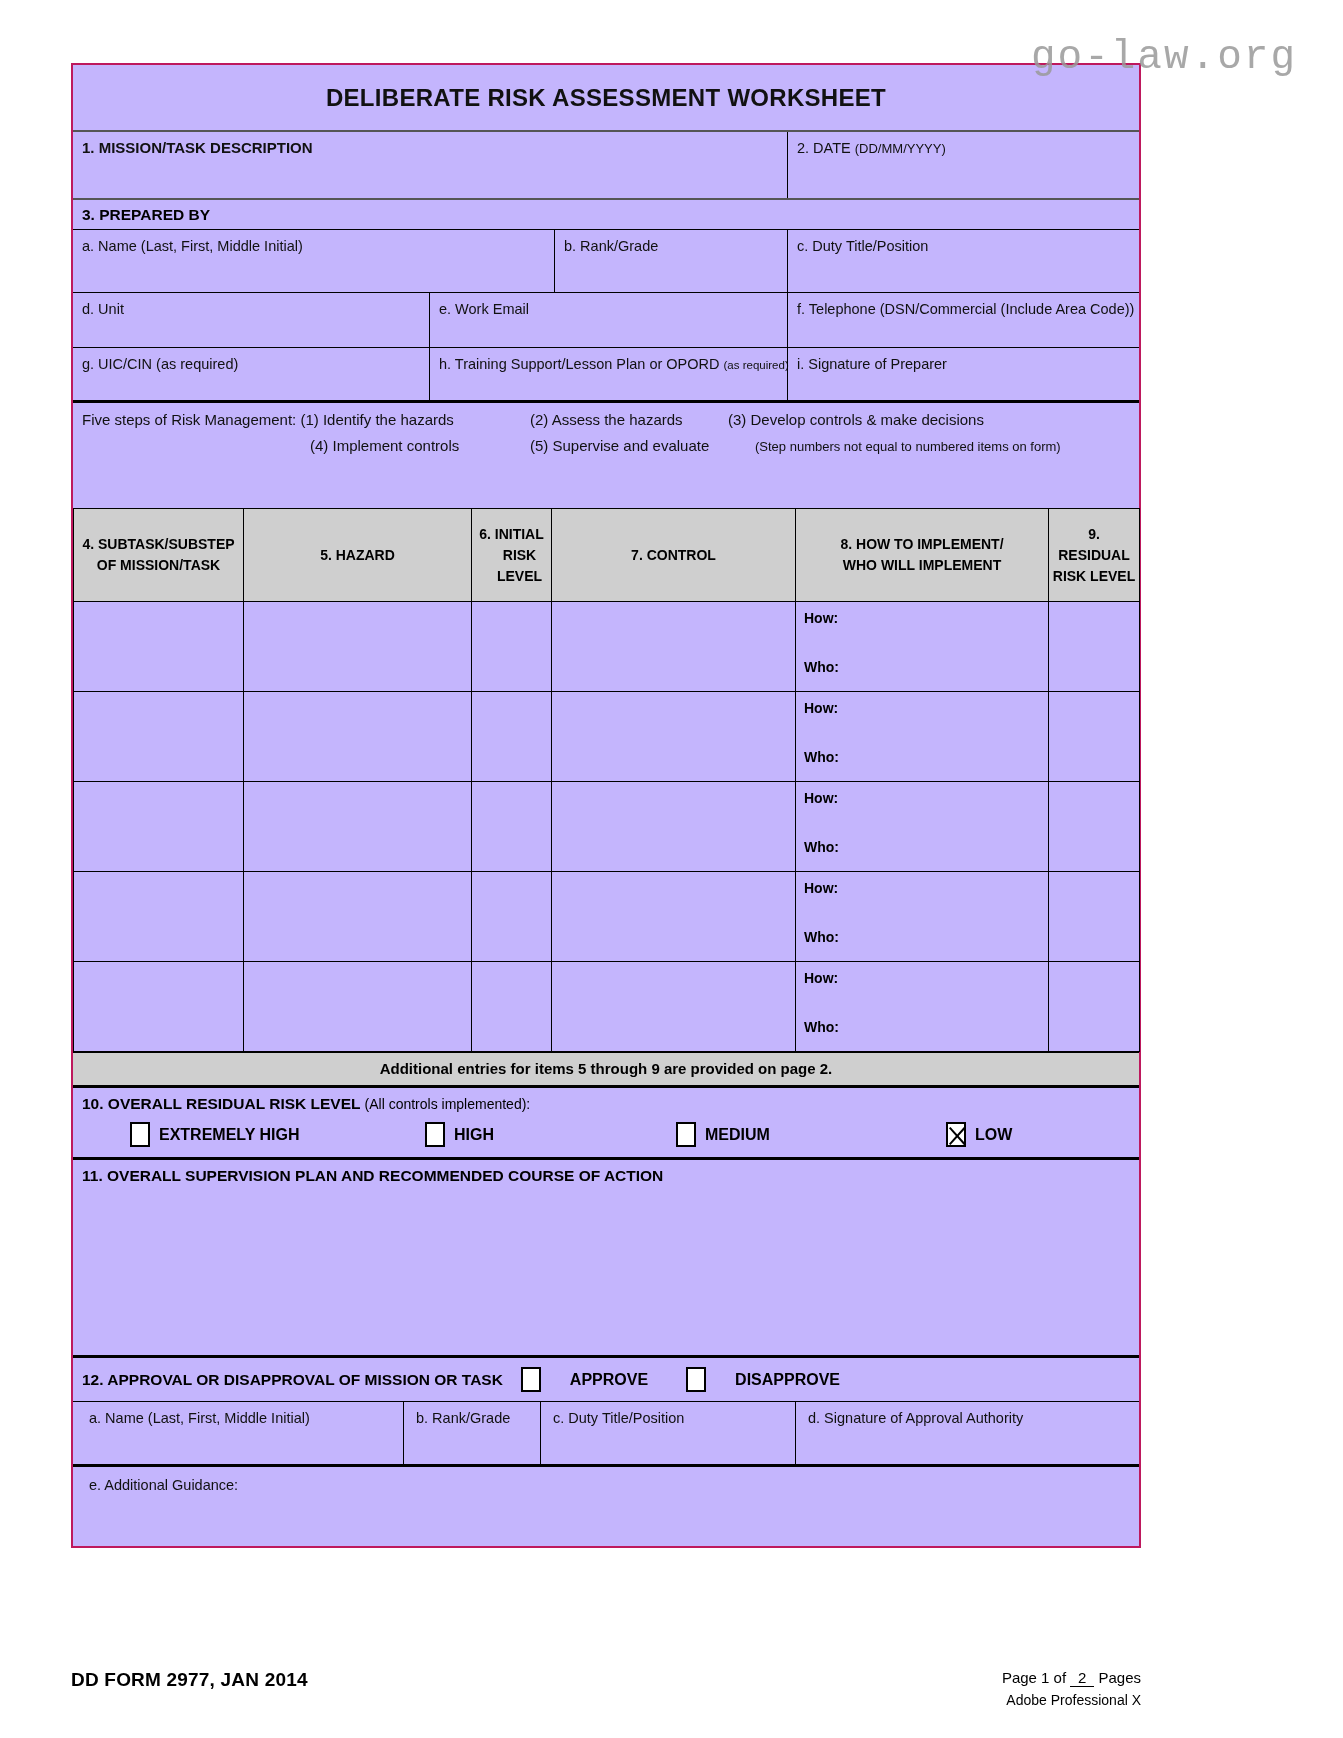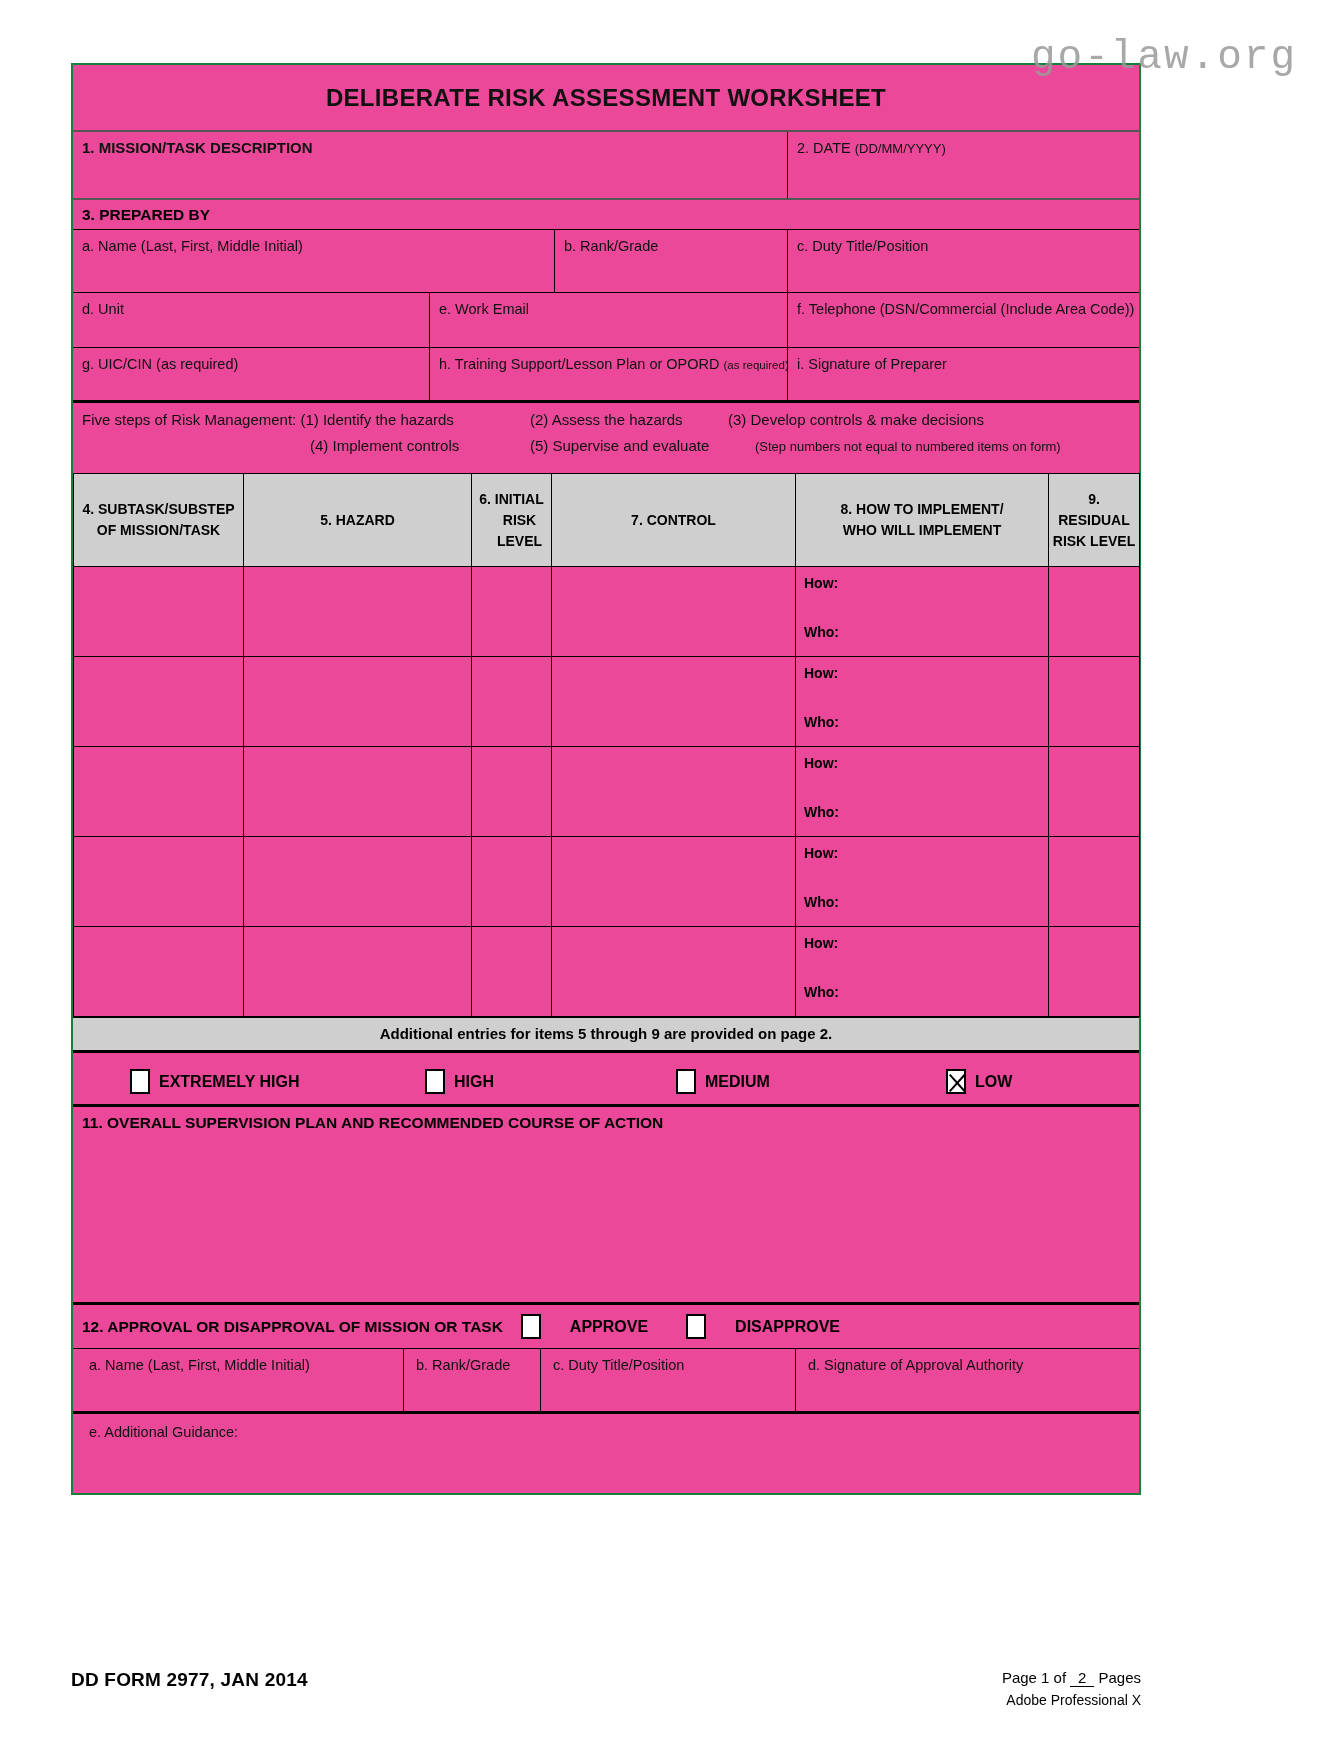--- a/index.html
+++ b/index.html
@@ -28,22 +28,22 @@
     z-index: 5;
     pointer-events: none;
     white-space: nowrap;
   }
   
   .form {
     position: absolute;
     left: 71px;
     top: 63px;
     width: 1070px;
-    border: 2px solid #15803d;
-    background: #ec4899;
+    border: 2px solid #be185d;
+    background: #c4b5fd;
   }
   .row { display: flex; }
   .hr-thick { border-top: 3px solid #000; }
   .hr-med   { border-top: 2px solid #555; }
   .hr-thin  { border-top: 1px solid #000; }
   .vr-thin  { border-left: 1px solid #000; }
 
   
   .title-bar {
     height: 65px;
@@ -90,20 +90,21 @@
   .steps .s1 { width: 448px; }
   .steps .s2 { width: 198px; }
   .steps .s3 { flex: 1; }
   .steps .ind { display: inline-block; width: 228px; }
 
   
   table.matrix {
     width: 100%;
     border-collapse: collapse;
     table-layout: fixed;
+    margin-top: 35px;
   }
   table.matrix th, table.matrix td {
     border: 1px solid #000;
     vertical-align: top;
     padding: 0;
   }
   table.matrix thead th {
     background: #cfcfcf;
     text-align: center;
     vertical-align: middle;
@@ -390,20 +391,24 @@
             </div>
           </td>
           <td class="body-cell"></td>
         </tr>
       </tbody>
     </table>
 
     <div class="addl">Additional entries for items 5 through 9 are provided on page 2.</div>
 
     <div class="item10 hr-thick">
+      <div class="hdr">
+        <span>10.  OVERALL RESIDUAL RISK LEVEL</span>
+        <span class="sub">(All controls implemented):</span>
+      </div>
       <div class="cbrow">
         <div class="cbgroup" style="width:295px;">
           <span class="cb"></span>
           <span class="cblabel">EXTREMELY HIGH</span>
         </div>
         <div class="cbgroup" style="width:251px;">
           <span class="cb"></span>
           <span class="cblabel">HIGH</span>
         </div>
         <div class="cbgroup" style="width:270px;">

